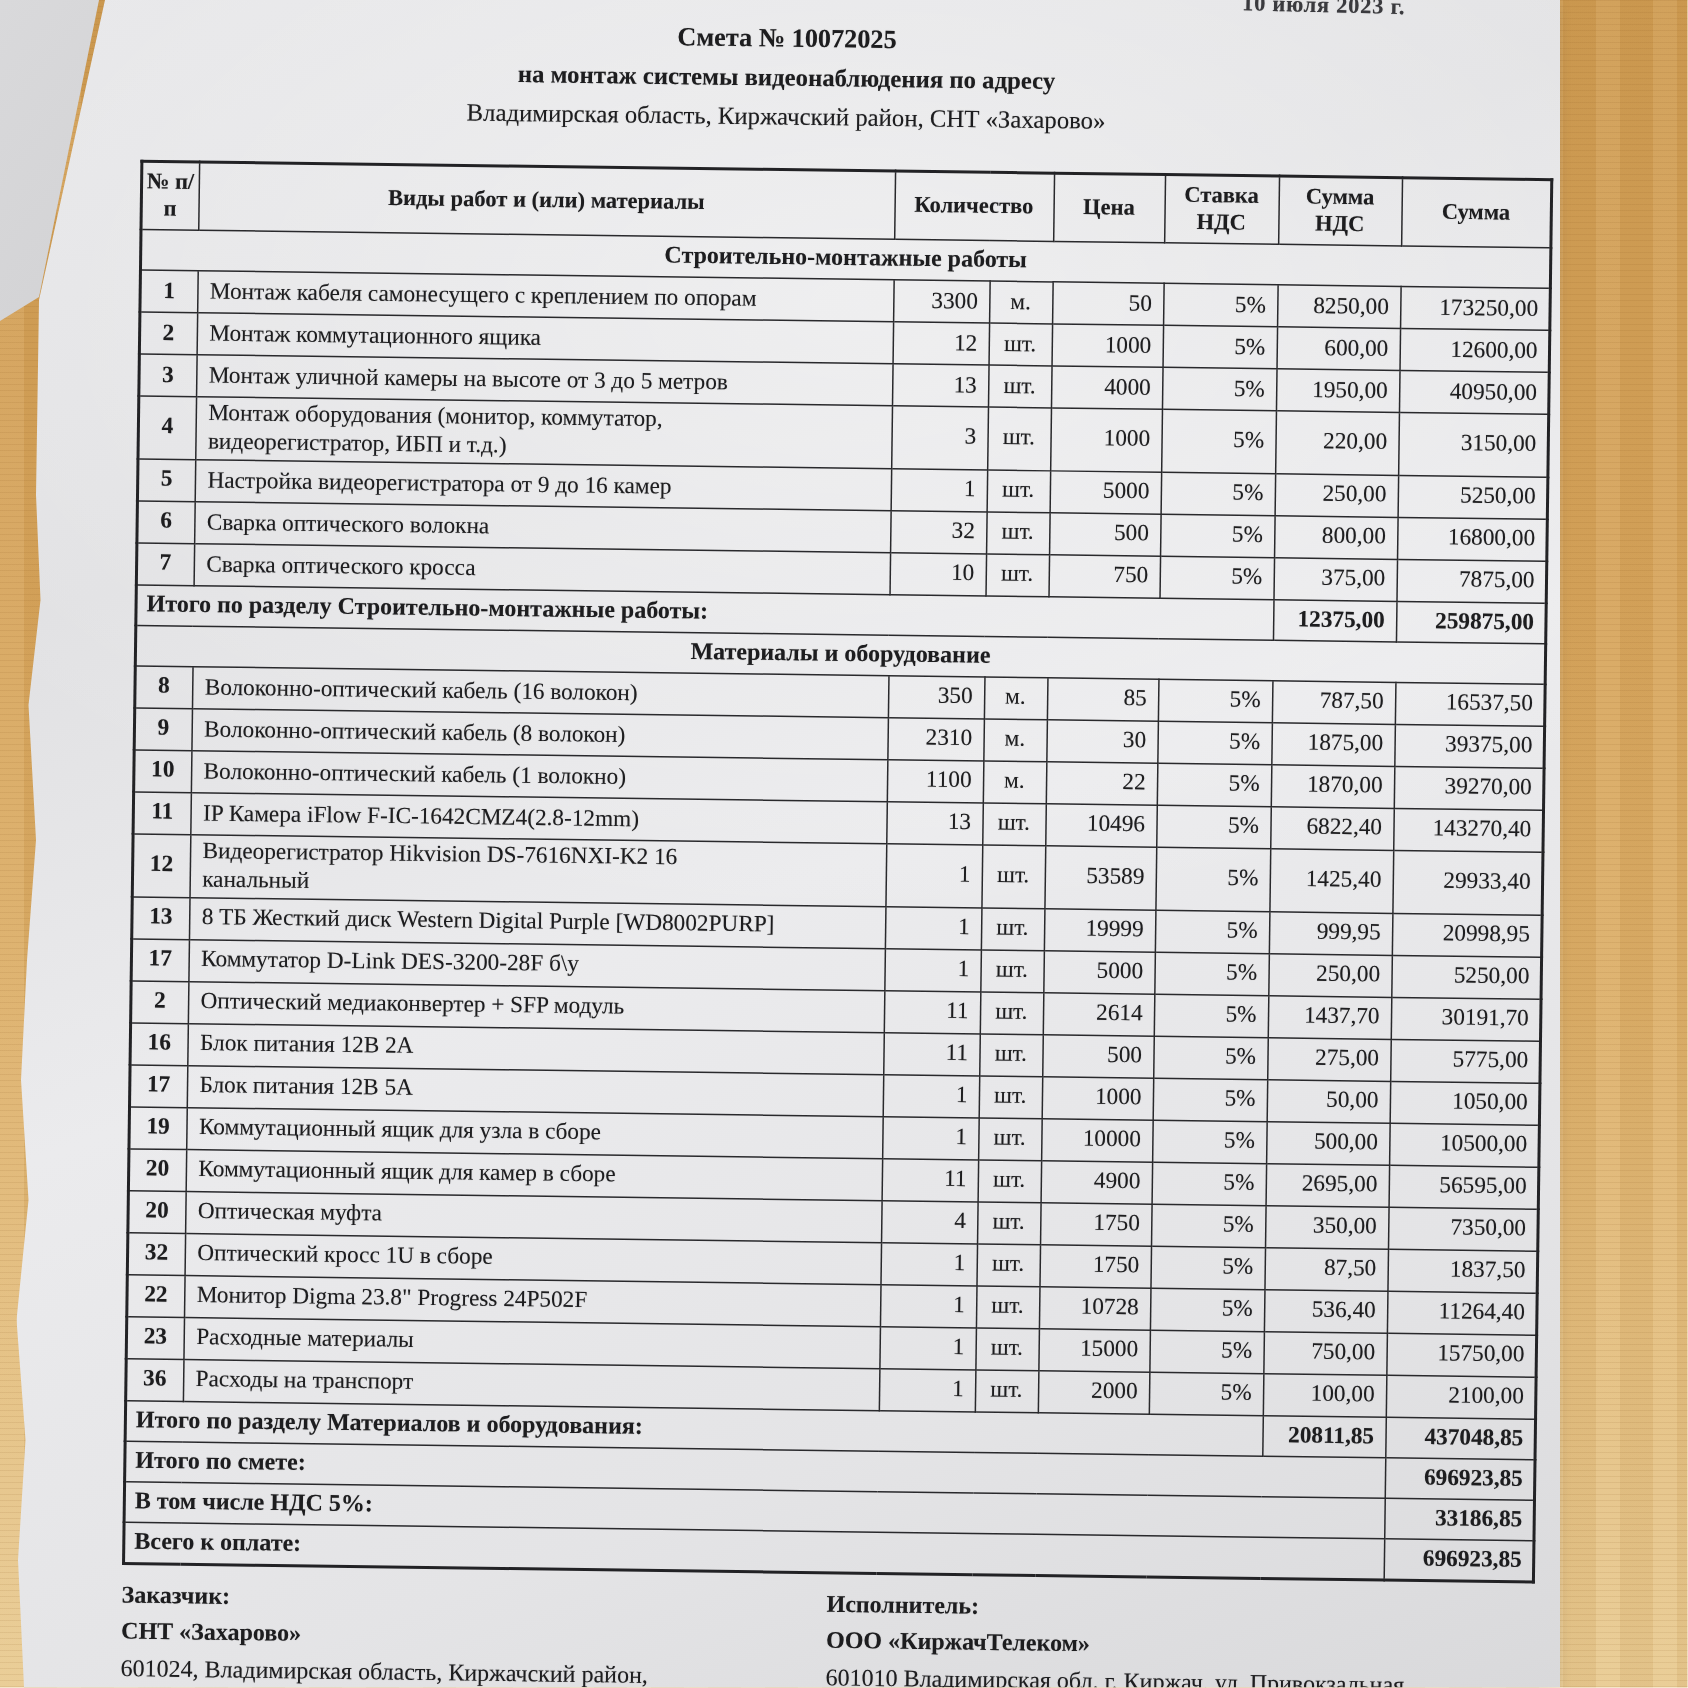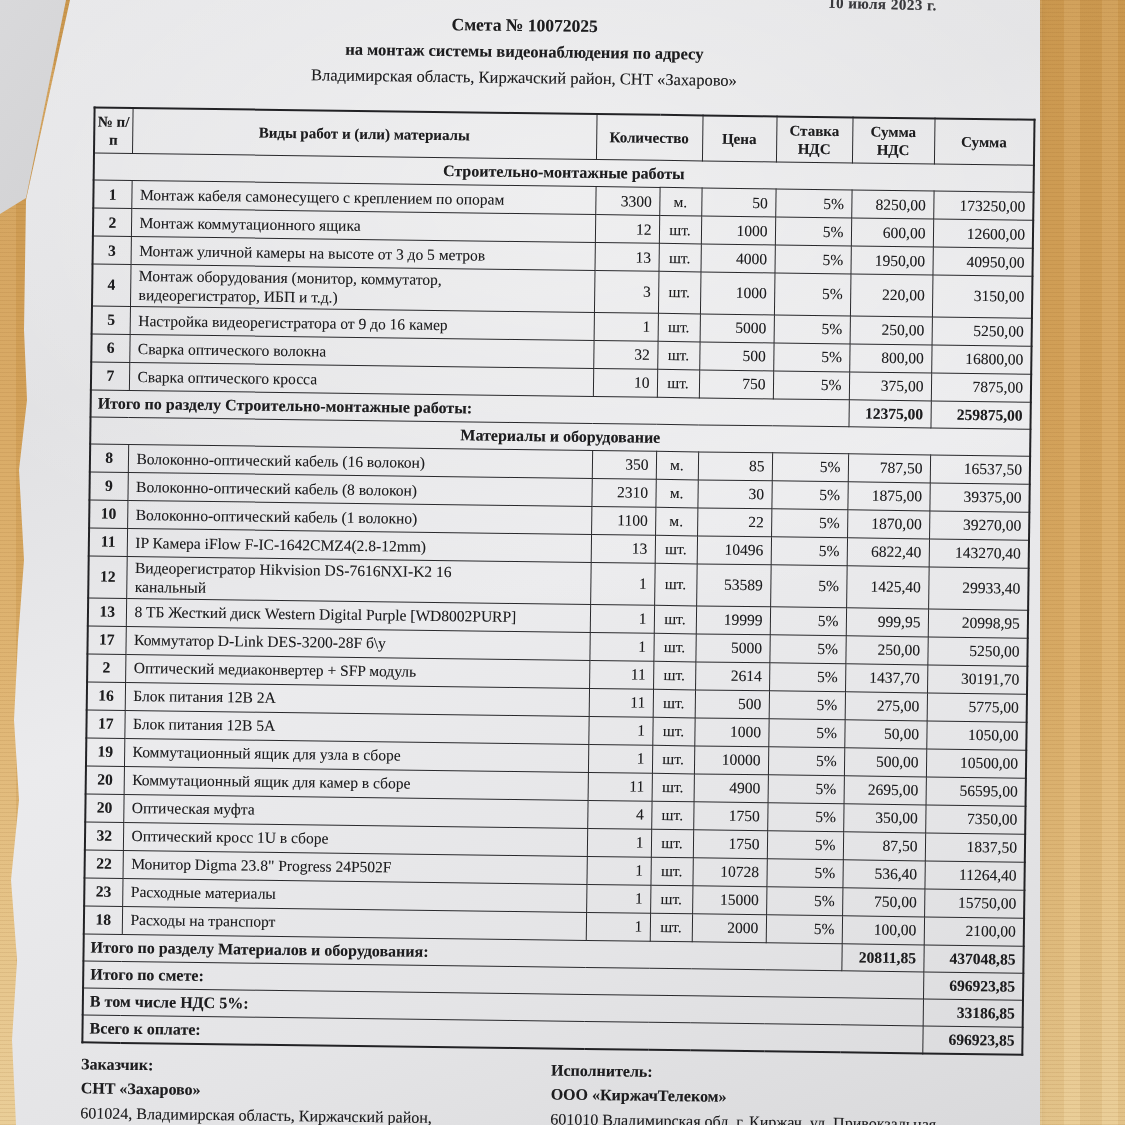--- a/index.html
+++ b/index.html
@@ -360,21 +360,21 @@
             <td class="num">23</td>
             <td class="name"><span>Расходные материалы</span></td>
             <td class="qty">1</td>
             <td class="unit">шт.</td>
             <td class="price">15000</td>
             <td class="rate">5%</td>
             <td class="vat">750,00</td>
             <td class="sum">15750,00</td>
           </tr>
           <tr>
-            <td class="num">18</td>
+            <td class="num">36</td>
             <td class="name"><span>Расходы на транспорт</span></td>
             <td class="qty">1</td>
             <td class="unit">шт.</td>
             <td class="price">2000</td>
             <td class="rate">5%</td>
             <td class="vat">100,00</td>
             <td class="sum">2100,00</td>
           </tr>
           <tr>
             <td class="total-label" colspan="6">Итого по разделу Материалов и оборудования:</td>

